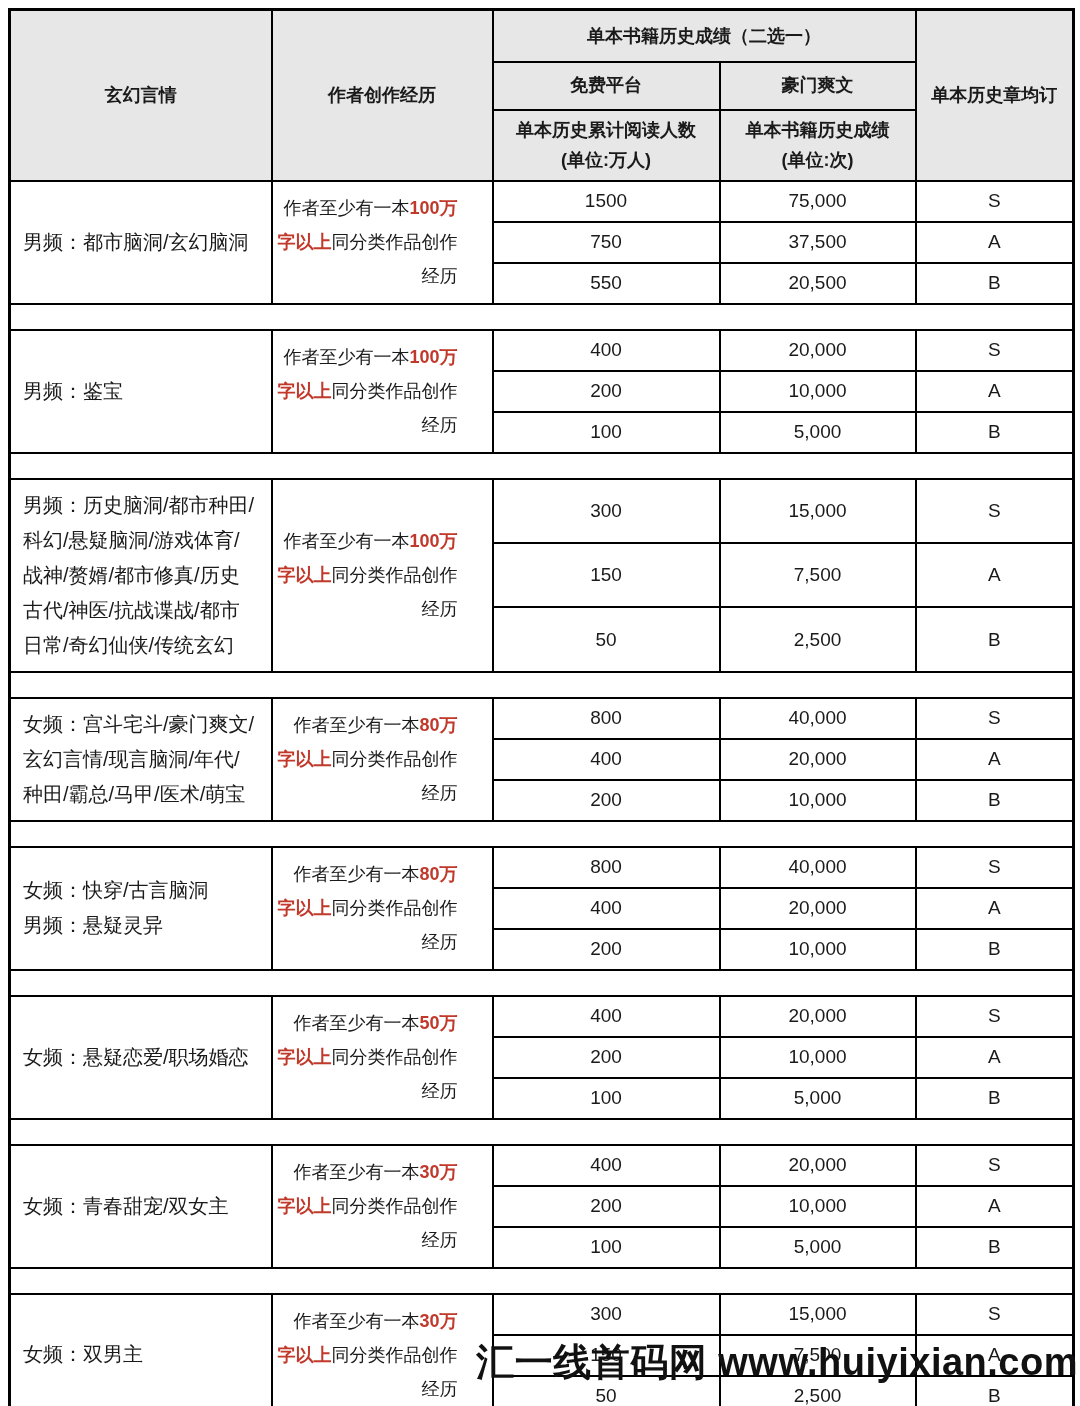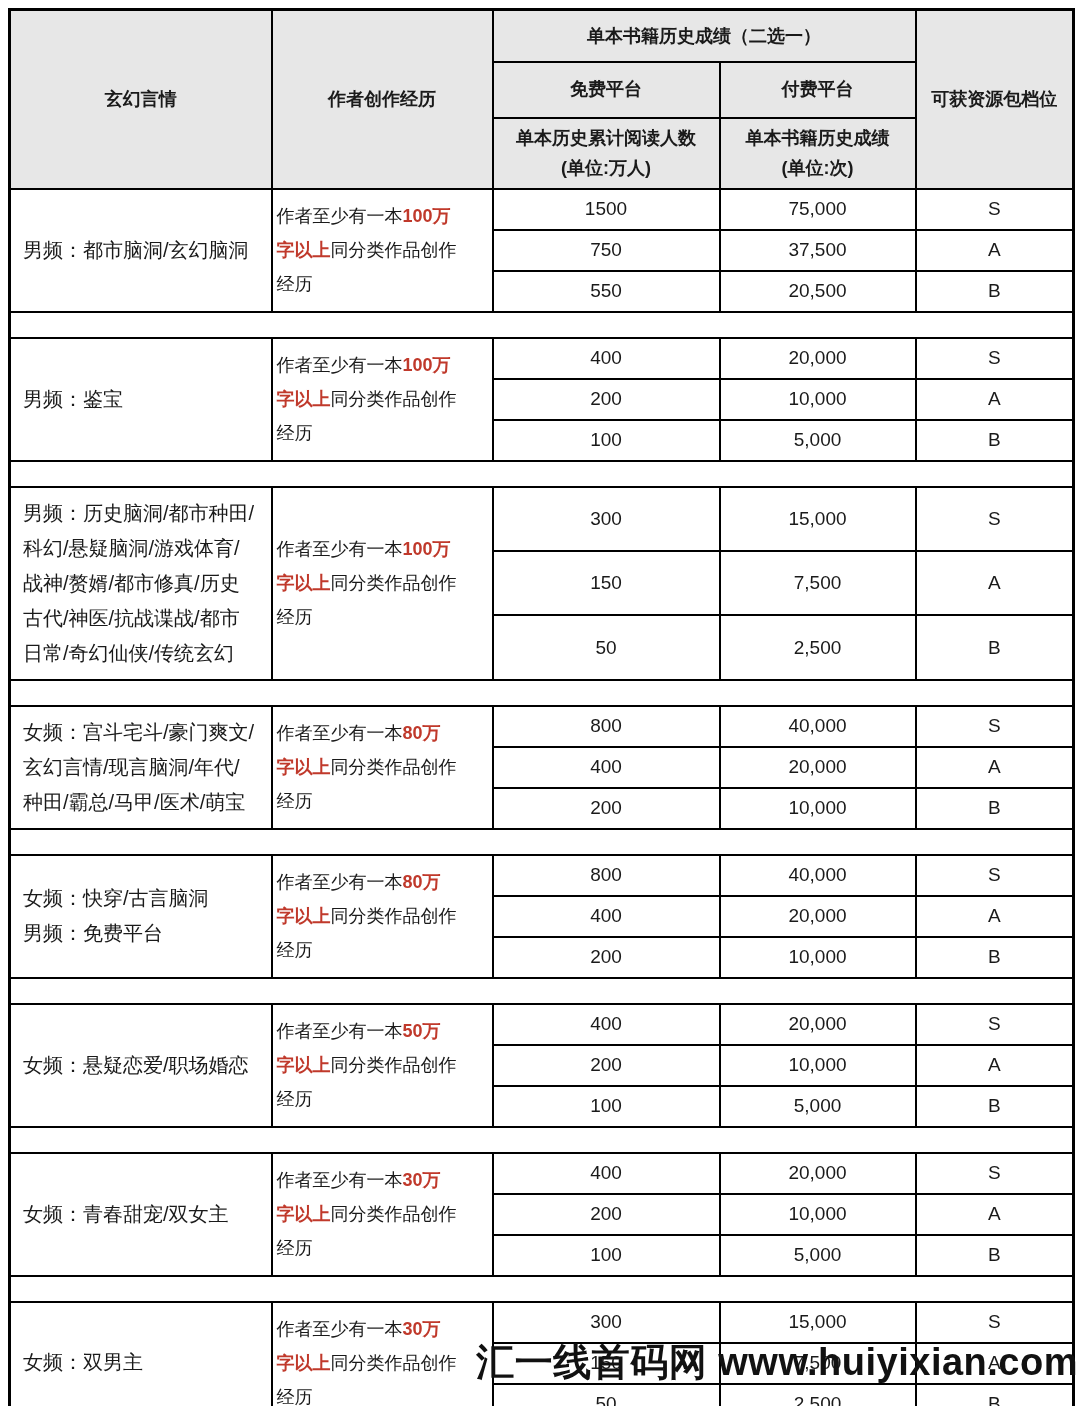--- a/index.html
+++ b/index.html
@@ -26,28 +26,28 @@
   }
   col.c1{width:262px;} col.c2{width:221px;} col.c3{width:227px;}
   col.c4{width:196px;} col.c5{width:158px;}
   th,td{border:2px solid var(--border-color);vertical-align:middle;}
   thead th{
     background:var(--header-bg);
     font-size:18px;font-weight:bold;
     text-align:center;padding:4px 6px;
     line-height:1.8;
   }
-  th.h1{height:52px;} th.h2{height:56px;} th.h3{height:62px;white-space:pre-line;line-height:1.7;margin-left:28px;}
+  th.h1{height:52px;} th.h2{height:48px;} th.h3{height:62px;white-space:pre-line;line-height:1.7;margin-left:28px;}
   td.cat{
     text-align:left;padding:8px 12px;
     font-size:20px;line-height:1.75;
     white-space:pre-line;
   }
   td.exp{
-    text-align:left;padding:8px 34px 8px 4px;
+    text-align:right;padding:8px 34px 8px 4px;
     font-size:18px;line-height:1.9;
   }
   .hl{color:var(--highlight-red);font-weight:bold;}
   td.val{
     text-align:center;font-size:19px;height:41px;padding:2px 4px;
   }
   tr.spacer td{height:26px;padding:0;}
   .watermark{
     position:absolute;top:1337px;right:2px;z-index:5;
     font-size:38px;font-weight:bold;
@@ -65,25 +65,25 @@
       <col class="c2">
       <col class="c3">
       <col class="c4">
       <col class="c5">
     </colgroup>
   <thead>
     <tr>
       <th class="h1" rowspan="3">玄幻言情</th>
       <th class="h1" rowspan="3">作者创作经历</th>
       <th class="h1" colspan="2">单本书籍历史成绩（二选一）</th>
-      <th class="h1" rowspan="3">可获资源包档位</th>
+      <th class="h1" rowspan="3">单本历史章均订</th>
     </tr>
     <tr>
       <th class="h2">免费平台</th>
-      <th class="h2">付费平台</th>
+      <th class="h2">豪门爽文</th>
     </tr>
     <tr>
       <th class="h3">单本历史累计阅读人数
 (单位:万人)</th>
       <th class="h3">单本书籍历史成绩
 (单位:次)</th>
     </tr>
   </thead>
   <tbody>
 
@@ -166,21 +166,21 @@
       <td class="val">200</td>
       <td class="val">10,000</td>
       <td class="val">B</td>
     </tr>
     <tr class="spacer">
         <td colspan="5"></td>
       </tr>
 
     <tr>
       <td class="cat" rowspan="3">女频：快穿/古言脑洞
-男频：免费平台</td>
+男频：悬疑灵异</td>
       <td class="exp" rowspan="3"><span>作者至少有一本</span><span class="hl">80万字以上</span><span>同分类作品创作经历</span></td>
       <td class="val">800</td>
       <td class="val">40,000</td>
       <td class="val">S</td>
     </tr>
     <tr>
       <td class="val">400</td>
       <td class="val">20,000</td>
       <td class="val">A</td>
     </tr>

